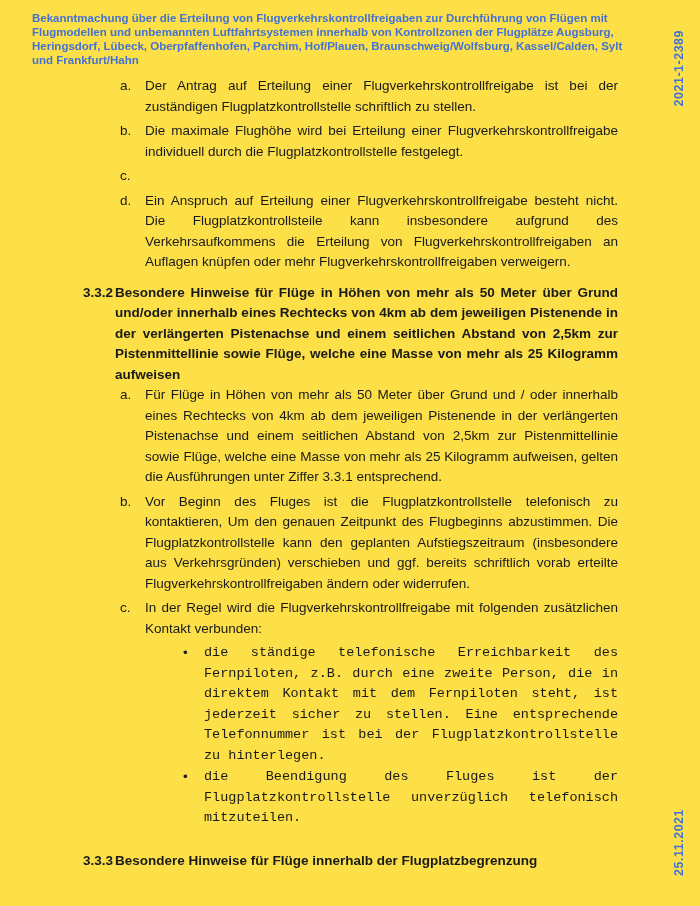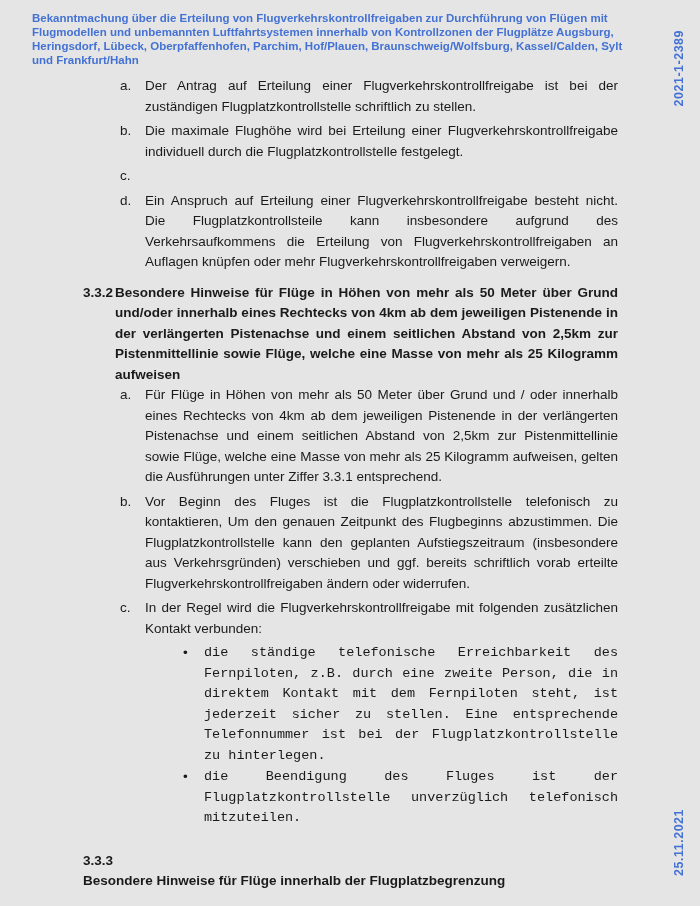--- a/index.html
+++ b/index.html
@@ -3,21 +3,21 @@
 <meta charset="utf-8">
 <style>
   html, body { margin: 0; padding: 0; }
   body {
     width: 700px; height: 906px;
     background: #ffffff;
     font-family: "Liberation Sans", sans-serif;
     color: #1a1a1a;
     overflow: hidden;
   }
-  .page { position: relative; width: 700px; height: 906px; background: #e5e5e5; }
+  .page { position: relative; width: 700px; height: 906px; background: #fde047; }
 
   
   .doc-header {
     position: absolute; left: 32px; top: 11px; width: 612px;
     color: #4472d4; font-weight: bold;
     font-size: 11.5px; line-height: 14px;
     text-align: left;
   }
 
   
@@ -42,21 +42,21 @@
 
   .section-heading { display: flex; font-weight: bold; margin-top: 10px; margin-bottom: 0; }
   .section-number { width: 32px; flex-shrink: 0; }
   .section-title { flex: 1; text-align: justify; }
 
   .bullets { margin-top: 2px; }
   .bullet-item { display: flex; margin-bottom: 1px; }
   .bullet-marker { margin-left: 100px; width: 21px; flex-shrink: 0; }
   .bullet-text { flex: 1; text-align: justify; font-family: Liberation Mono, monospace; }
 
-  .h333 { margin-top: 22px; margin-bottom: 11px; flex-direction: column; }
+  .h333 { margin-top: 22px; margin-bottom: 11px; }
 </style>
 </head>
 <body>
 
 <div class="page">
 
   <div class="doc-header">
     <span>Bekanntmachung über die Erteilung von Flugverkehrskontrollfreigaben zur Durchführung von Flügen mit Flugmodellen und unbemannten Luftfahrtsystemen innerhalb von Kontrollzonen der Flugplätze Augsburg, Heringsdorf, Lübeck, Oberpfaffenhofen, Parchim, Hof/Plauen, Braunschweig/Wolfsburg, Kassel/Calden, Sylt und Frankfurt/Hahn</span>
   </div>
 

